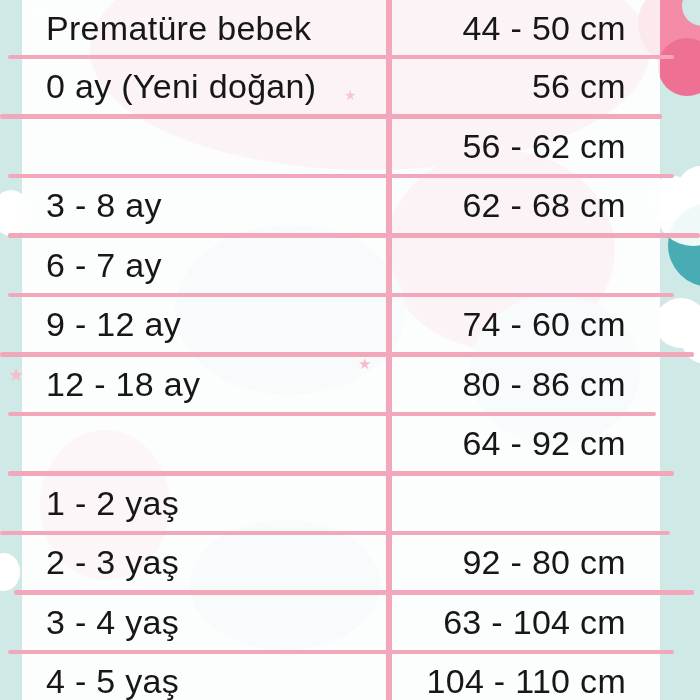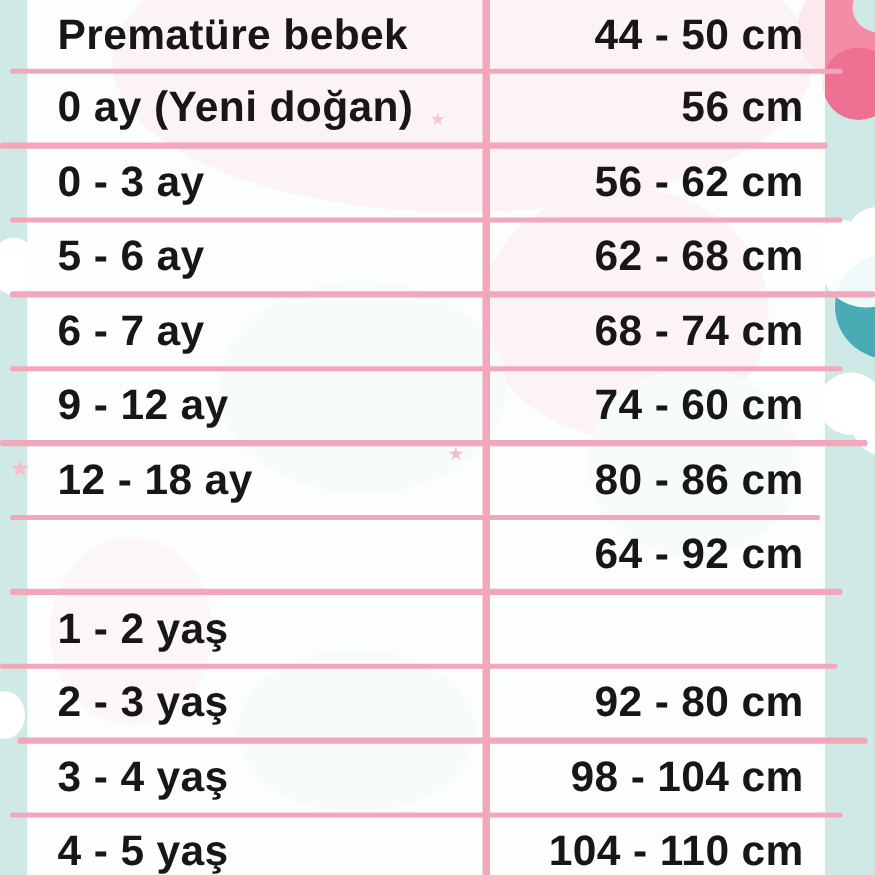--- a/index.html
+++ b/index.html
@@ -61,23 +61,23 @@
   
   .star{position:absolute;z-index:2;color:var(--star-pink);line-height:1;}
   .star-1{left:8px;top:366px;font-size:18px;}
   .star-2{left:358px;top:356px;font-size:15px;}
   .star-3{left:344px;top:88px;font-size:14px;opacity:.8;}
   
   .size-table{position:absolute;inset:0;z-index:3;display:flex;flex-direction:column;}
   .row{position:relative;display:flex;height:59.5px;flex:none;}
   .row:first-child{height:57px;}
   .cell{display:flex;align-items:center;font-size:34px;color:var(--text);
-    letter-spacing:.3px;white-space:nowrap;font-weight:bold;}
+    letter-spacing:.3px;white-space:nowrap;}
   .cell.age{width:386px;padding-left:46px;box-sizing:border-box;}
-  .cell.size{flex:1;justify-content:flex-end;padding-right:57px;box-sizing:border-box;}
+  .cell.size{flex:1;justify-content:flex-end;padding-right:74px;box-sizing:border-box;}
   .row::after{content:"";position:absolute;left:8px;right:26px;bottom:-2px;height:4.5px;
     background:var(--grid-line);border-radius:2px;z-index:2;}
   .row:last-child::after{display:none;}
   .row:nth-child(2)::after{left:0;right:38px;}
   .row:nth-child(4)::after{right:0;}
   .row:nth-child(6)::after{left:0;right:6px;}
   .row:nth-child(7)::after{right:44px;}
   .row:nth-child(9)::after{left:0;right:30px;}
   .row:nth-child(10)::after{right:6px;left:14px;}
   .v-divider{position:absolute;left:386px;top:0;bottom:0;width:6px;
@@ -125,32 +125,30 @@
     <div class="cell age">Prematüre bebek</div>
     <div class="cell size">44 - 50 cm</div>
   </div>
 
   <div class="row">
     <div class="cell age">0 ay (Yeni doğan)</div>
     <div class="cell size">56 cm</div>
   </div>
 
   <div class="row">
-    <div class="cell age">0 - 3 ay</div>
     <div class="cell size">56 - 62 cm</div>
   </div>
 
   <div class="row">
-    <div class="cell age">5 - 6 ay</div>
+    <div class="cell age">3 - 8 ay</div>
     <div class="cell size">62 - 68 cm</div>
   </div>
 
   <div class="row">
     <div class="cell age">6 - 7 ay</div>
-    <div class="cell size">68 - 74 cm</div>
   </div>
 
   <div class="row">
     <div class="cell age">9 - 12 ay</div>
     <div class="cell size">74 - 60 cm</div>
   </div>
 
   <div class="row">
     <div class="cell age">12 - 18 ay</div>
     <div class="cell size">80 - 86 cm</div>
@@ -164,21 +162,21 @@
     <div class="cell age">1 - 2 yaş</div>
   </div>
 
   <div class="row">
     <div class="cell age">2 - 3 yaş</div>
     <div class="cell size">92 - 80 cm</div>
   </div>
 
   <div class="row">
     <div class="cell age">3 - 4 yaş</div>
-    <div class="cell size">98 - 104 cm</div>
+    <div class="cell size">63 - 104 cm</div>
   </div>
 
   <div class="row">
     <div class="cell age">4 - 5 yaş</div>
     <div class="cell size">104 - 110 cm</div>
   </div>
 </div>
   <div class="v-divider"></div>
 
 </div>

